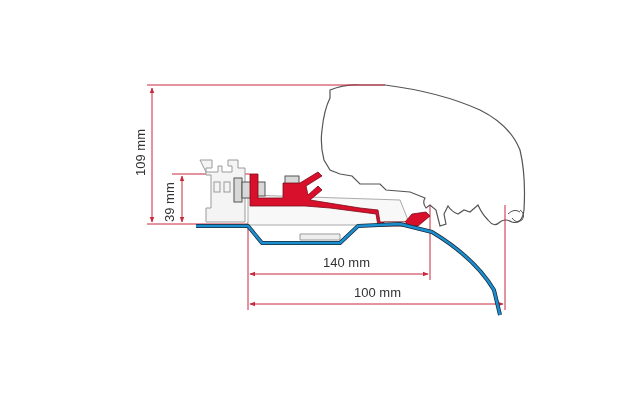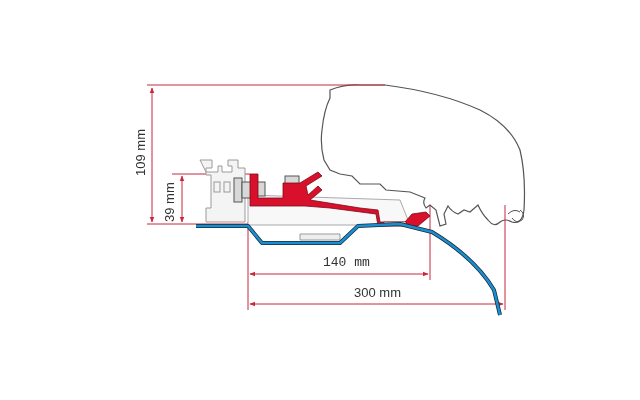--- a/index.html
+++ b/index.html
@@ -59,14 +59,14 @@
   </g>
 
   <g>
     <path d="M196,226 L248,226 L262,243 L340,243 L358,226 L400,224 L432,232 Q475,258 494,290 L500,315" fill="none" stroke="#1a2a3a" stroke-width="4" stroke-linejoin="round"></path>
     <path d="M196,226 L248,226 L262,243 L340,243 L358,226 L400,224 L432,232 Q475,258 494,290 L500,315" fill="none" stroke="#1a8fd0" stroke-width="2.5" stroke-linejoin="round"></path>
   </g>
 </svg>
 
 <div class="dim-label dim-v" style="left:133px; top:176px;">109 mm</div>
 <div class="dim-label dim-v" style="left:162px; top:222px;">39 mm</div>
-<div class="dim-label" style="left:323px; top:255px;font-family:Liberation Mono, monospace;">140 mm</div>
-<div class="dim-label" style="left:354px; top:285px;">300 mm</div>
+<div class="dim-label" style="left:323px; top:255px;">140 mm</div>
+<div class="dim-label" style="left:354px; top:285px;">100 mm</div>
 
 </body></html>

